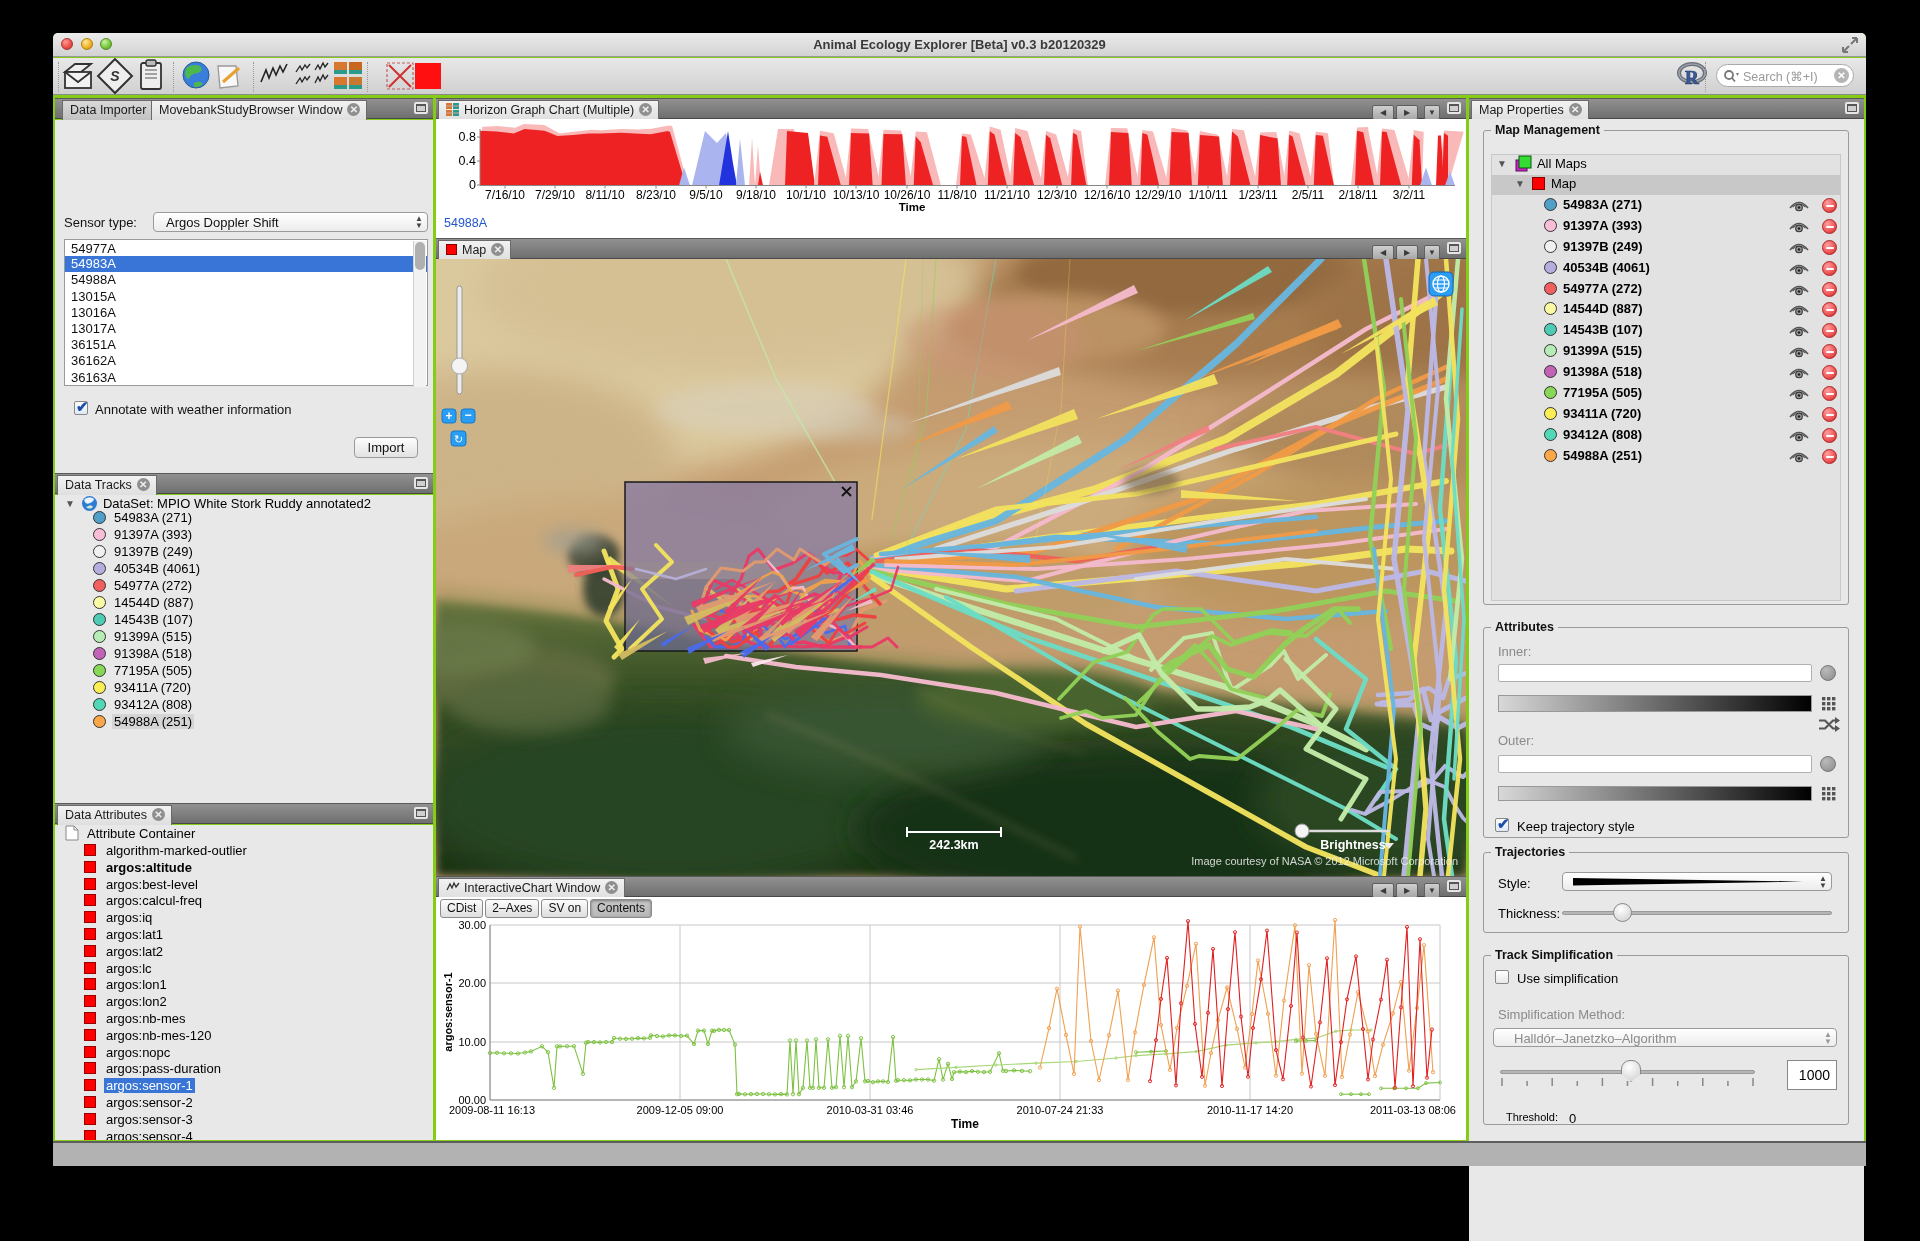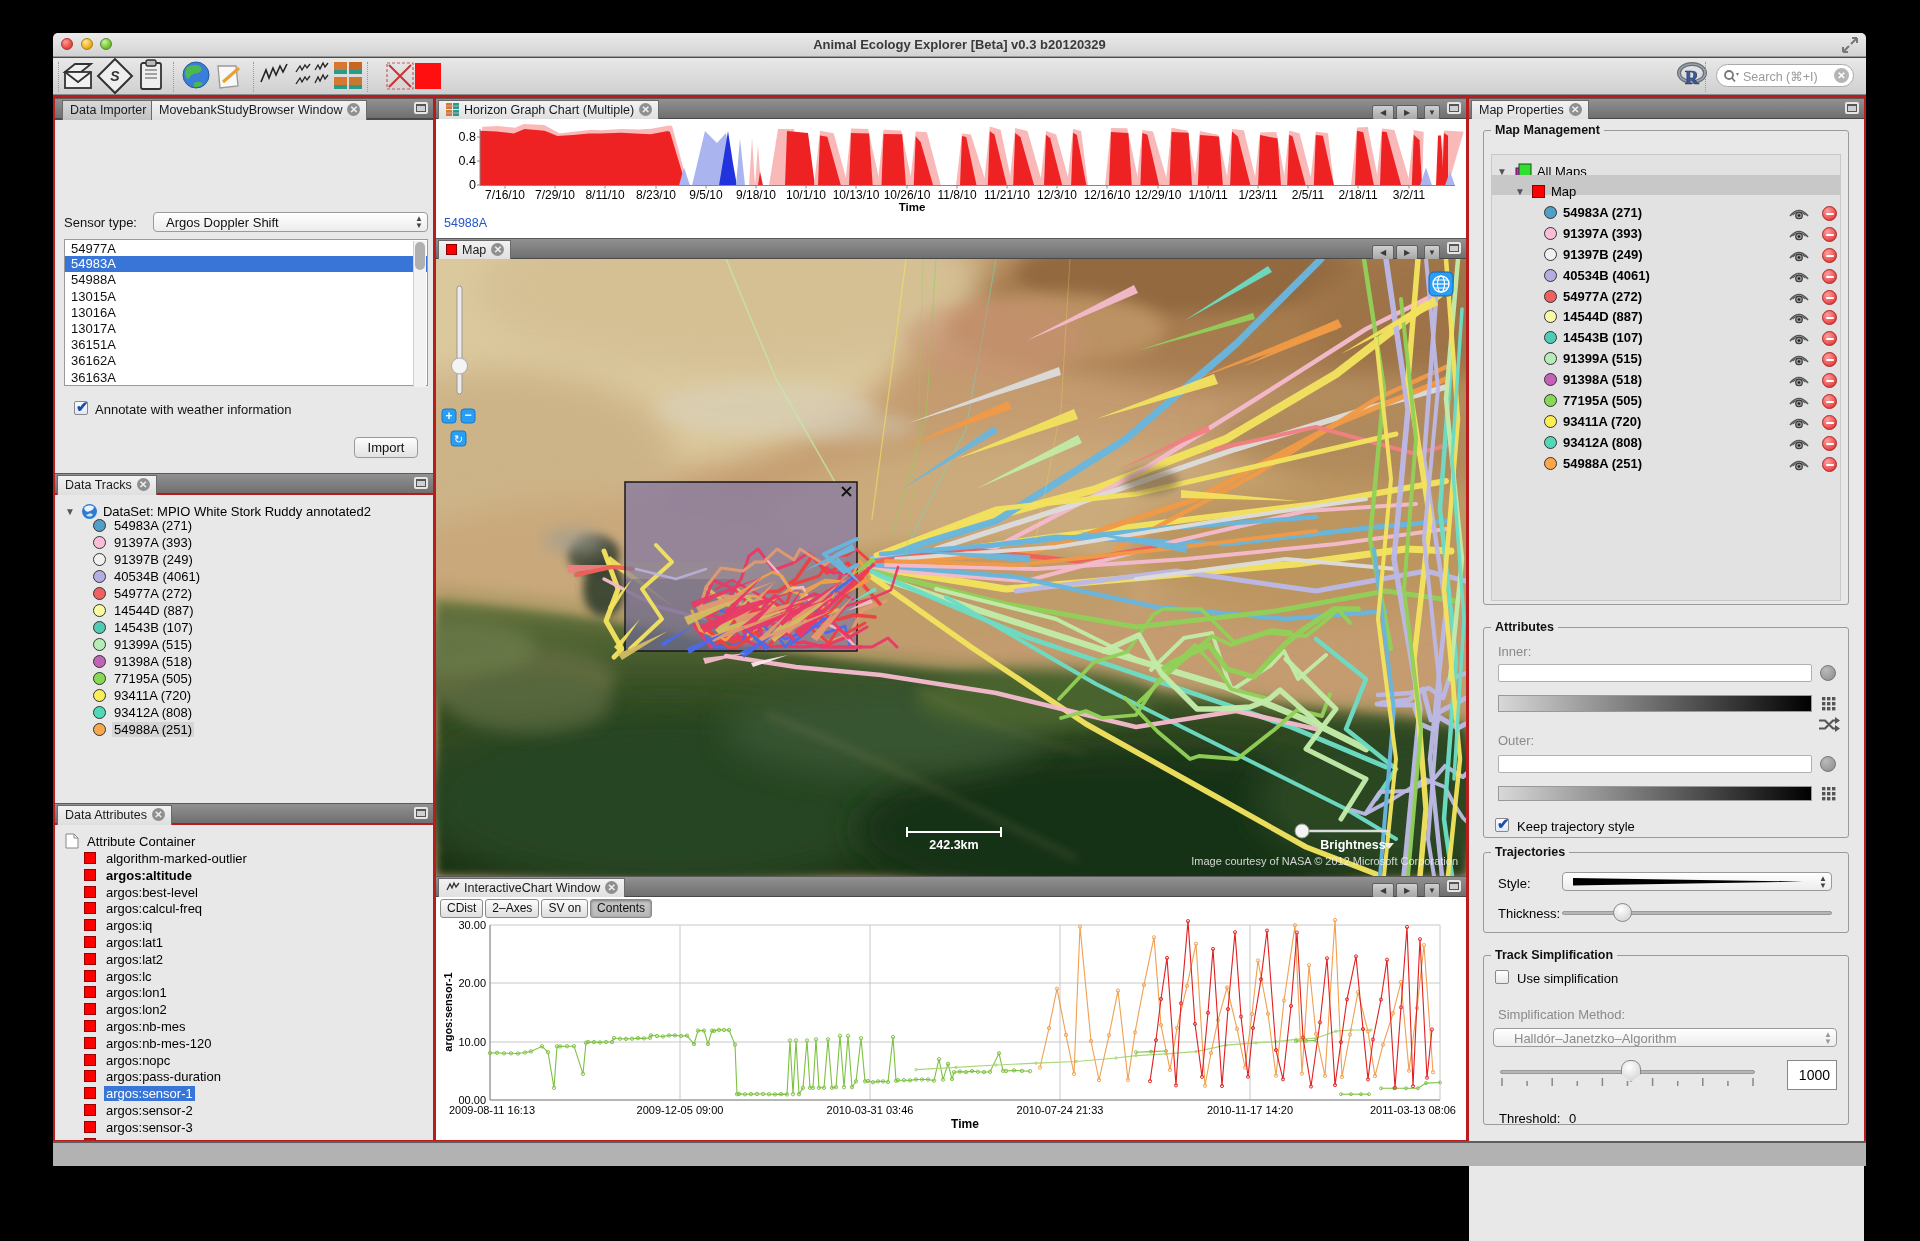--- a/index.html
+++ b/index.html
@@ -1,16 +1,16 @@
 <!DOCTYPE html>
 <html><head><meta charset="utf-8">
 <style>
 *{margin:0;padding:0;box-sizing:border-box;}
 html,body{width:1920px;height:1241px;background:#000;overflow:hidden;font-family:"Liberation Sans",sans-serif;}
-#win{position:absolute;left:53px;top:33px;width:1813px;height:1133px;background:#b91c1c;border-radius:5px 5px 0 0;box-shadow:0 10px 40px rgba(0,0,0,.8);}
+#win{position:absolute;left:53px;top:33px;width:1813px;height:1133px;background:#84cc16;border-radius:5px 5px 0 0;box-shadow:0 10px 40px rgba(0,0,0,.8);}
 #titlebar{position:absolute;left:0;top:0;width:100%;height:24px;background:linear-gradient(#ececec,#d2d2d2);border-radius:5px 5px 0 0;border-bottom:1px solid #9a9a9a;}
 #title{position:absolute;left:0;top:4px;width:100%;text-align:center;font-size:13px;color:#3a3a3a;font-weight:bold;}
 .tl{position:absolute;top:5px;width:12px;height:12px;border-radius:50%;}
 #toolbar{position:absolute;left:0;top:25px;width:100%;height:37px;background:linear-gradient(#e8e8e8,#d0d0d0);border-bottom:1px solid #8a8a8a;}
 .tbsep{position:absolute;top:4px;height:30px;width:1px;border-left:1px dotted #999;}
 #statusbar{position:absolute;left:0;top:1108px;width:100%;height:25px;background:#b2b2b2;border-top:2px solid #5e5e5e;}
 
 #leftcol{position:absolute;left:2px;top:63px;width:378px;height:1044px;}
 #centercol{position:absolute;left:383px;top:63px;width:1030px;height:1044px;}
 #rightcol{position:absolute;left:1416px;top:63px;width:395px;height:1044px;}
@@ -26,21 +26,21 @@
 
 .panel{position:absolute;left:0;width:100%;background:#e8e8e8;}
 .whitebox{position:absolute;background:#fff;border:1px solid #9a9a9a;}
 .lrow{height:16.2px;font-size:13px;color:#111;padding-left:6px;white-space:nowrap;overflow:hidden;}
 .sel{background:#3875d7;color:#fff;}
 .scrollv{position:absolute;right:1px;top:1px;width:13px;background:#f2f2f2;border-left:1px solid #d0d0d0;}
 .thumbv{position:absolute;left:1px;width:10px;background:#b0b0b0;border-radius:5px;}
 .scrollh{position:absolute;left:1px;bottom:1px;height:13px;background:#f2f2f2;border-top:1px solid #d0d0d0;}
 .thumbh{position:absolute;top:1px;height:10px;background:#b0b0b0;border-radius:5px;}
 
-.trow{position:absolute;font-size:13px;color:#000;white-space:nowrap;margin-top:8px;}
+.trow{position:absolute;font-size:13px;color:#000;white-space:nowrap;}
 .circ{display:inline-block;width:13px;height:13px;border-radius:50%;border:1.5px solid #333;vertical-align:-2px;margin-right:6px;}
 .redsq{display:inline-block;width:12px;height:12px;background:#f00;border:1px solid #900;vertical-align:-1px;margin-right:8px;}
 
 .group{position:absolute;border:1px solid #9a9a9a;border-radius:3px;}
 .gtitle{position:absolute;font-size:12.5px;font-weight:bold;color:#111;background:#e8e8e8;padding:0 4px;}
 .graylbl{color:#8a8a8a;font-size:13px;}
 .field{position:absolute;background:#fff;border:1px solid #b0b0b0;border-radius:2px;}
 .combo{position:absolute;background:linear-gradient(#fff,#ececec);border:1px solid #9a9a9a;border-radius:4px;font-size:13px;color:#111;}
 .updn{position:absolute;right:4px;top:50%;transform:translateY(-50%);font-size:8px;color:#444;line-height:7px;text-align:center;}
 .cb{position:absolute;width:14px;height:14px;border:1px solid #888;border-radius:2px;background:linear-gradient(#fff,#e8e8e8);}
@@ -1032,18 +1032,18 @@
           <line x1="104.4" y1="0" x2="104.4" y2="8" stroke="#888" stroke-width="1.5"></line>
           <line x1="129.5" y1="3" x2="129.5" y2="8" stroke="#888" stroke-width="1.5"></line>
           <line x1="154.60000000000002" y1="0" x2="154.60000000000002" y2="8" stroke="#888" stroke-width="1.5"></line>
           <line x1="179.70000000000002" y1="3" x2="179.70000000000002" y2="8" stroke="#888" stroke-width="1.5"></line>
           <line x1="204.8" y1="0" x2="204.8" y2="8" stroke="#888" stroke-width="1.5"></line>
           <line x1="229.9" y1="3" x2="229.9" y2="8" stroke="#888" stroke-width="1.5"></line>
           <line x1="255.0" y1="0" x2="255.0" y2="8" stroke="#888" stroke-width="1.5"></line>
         </svg>
       <div style="position:absolute;left:152px;top:941px;width:20px;height:22px;background:radial-gradient(circle at 40% 30%,#fff,#ccc);border:1px solid #888;border-radius:9px 9px 4px 4px;clip-path:polygon(0 0,100% 0,100% 62%,50% 100%,0 62%);"></div>
       <div style="position:absolute;left:318px;top:941px;width:50px;height:30px;background:#fff;border:1px solid #888;font-size:14px;text-align:right;padding:6px 6px 0 0;">1000</div>
-      <div style="position:absolute;left:30px;top:992px;font-size:13px;">Threshold:</div>
+      <div style="position:absolute;left:37px;top:992px;font-size:11px;">Threshold:</div>
       <div style="position:absolute;left:100px;top:992px;font-size:13px;">0</div>
     </div>
   </div>
   <div id="statusbar"></div>
 </div>
 
 </body></html>

